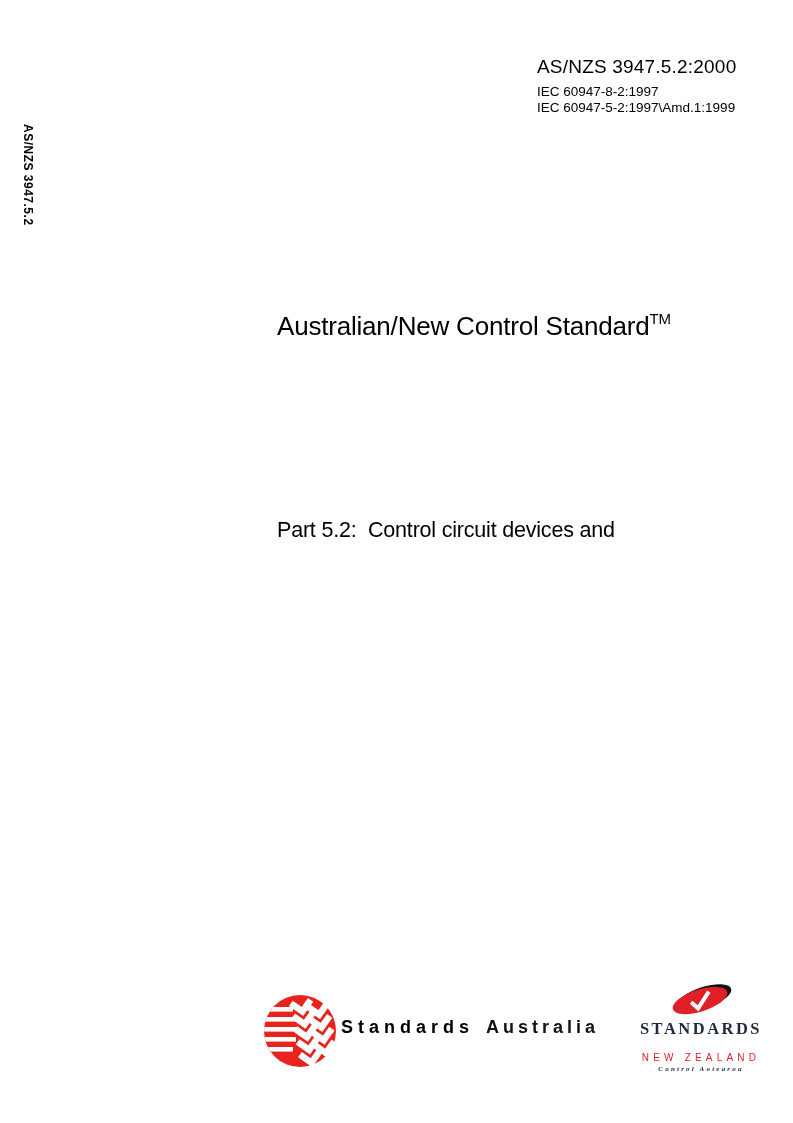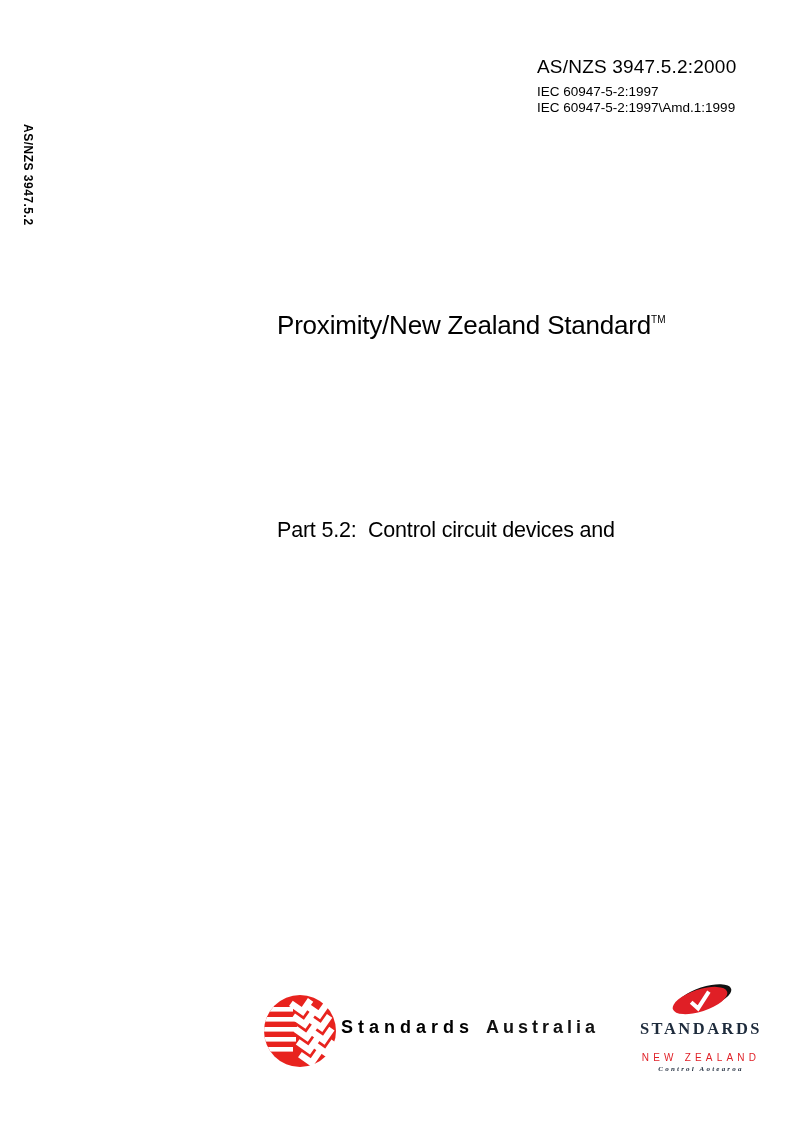--- a/index.html
+++ b/index.html
@@ -23,21 +23,21 @@
     writing-mode:vertical-rl;
     font-size:12px;font-weight:bold;letter-spacing:0.5px;
     white-space:nowrap;
   }
 
   
   .series-title{
     position:absolute;left:277px;top:310px;
     font-size:26px;font-weight:400;letter-spacing:-0.2px;
   }
-  .series-title sup{font-size:10px;vertical-align:11px;letter-spacing:0;}
+  .series-title sup{font-size:15px;vertical-align:11px;letter-spacing:0;}
   .subject-title{
     position:absolute;left:277px;top:400px;
     font-size:21.5px;font-weight:bold;letter-spacing:-0.2px;
   }
   .part-title{
     position:absolute;left:277px;top:454px;
     font-size:21.5px;font-weight:normal;line-height:30.5px;letter-spacing:-0.2px;
     white-space:pre;
   }
 
@@ -72,27 +72,27 @@
     color:#1e2b3c;white-space:nowrap;
   }
 </style>
 </head>
 <body>
 
 <div class="page">
 
   <div class="header-refs">
     <div class="designation">AS/NZS 3947.5.2:2000</div>
-    <div class="iec-ref">IEC 60947-5-2:1997</div>
+    <div class="iec-ref">IEC 60947-8-2:1997</div>
     <div class="iec-ref">IEC 60947-5-2:1997\Amd.1:1999</div>
   </div>
 
   <div class="spine">AS/NZS 3947.5.2</div>
 
-  <div class="series-title"><span>Proximity/New Zealand Standard</span><sup>TM</sup></div>
+  <div class="series-title"><span>Australian/New Control Standard</span><sup>TM</sup></div>
 
 
   <div class="part-title">
     <div>Part 5.2:  Control circuit devices and</div>
   </div>
 
   <svg class="sa-logo" viewBox="0 0 74 74" xmlns="http://www.w3.org/2000/svg">
     <defs>
       <clipPath id="saCircle">
           <circle cx="37" cy="37" r="36"></circle>

